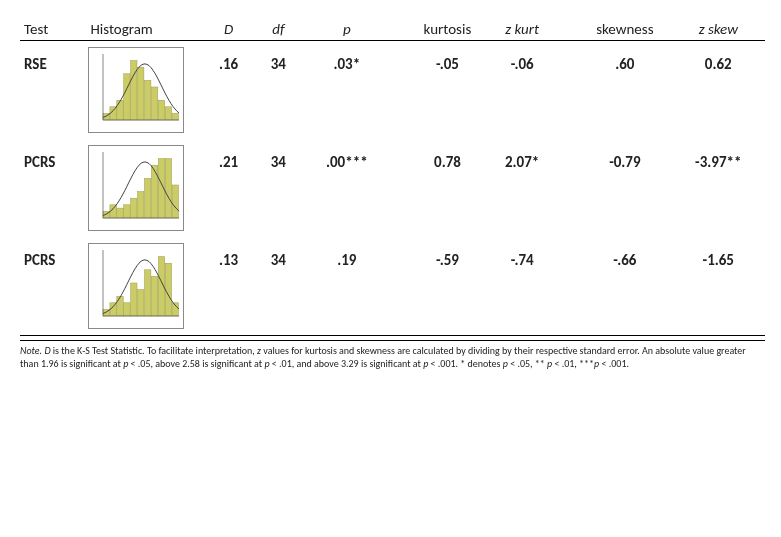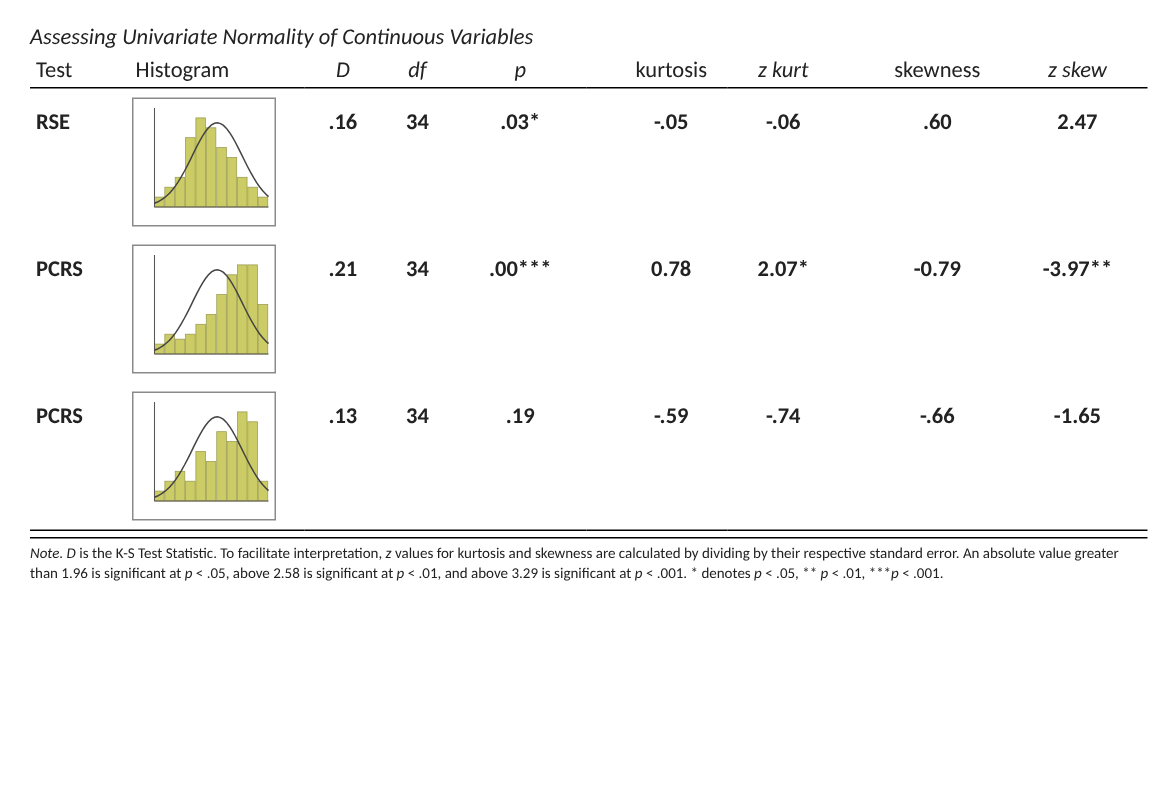--- a/index.html
+++ b/index.html
@@ -60,21 +60,20 @@
   col.c-zk   { width: 72px; }
   col.c-gap2 { width: 18px; }
   col.c-skew { width: 90px; }
   col.c-zs   { width: 90px; }
   td.valmid { vertical-align: top; padding-top: 14px; font-weight: bold; }
 </style>
 </head>
 <body>
 
 <div class="title-block">
-  <div class="title-sub">Assessing Univariate Normality of Continuous Variables</div>
 </div>
 
 <table>
   <colgroup>
     <col class="c-test">
       <col class="c-hist">
     <col class="c-d">
       <col class="c-df">
       <col class="c-p">
     <col class="c-gap1">
@@ -123,21 +122,21 @@
           </div>
         </td>
         <td class="valmid">.16</td>
         <td class="valmid">34</td>
         <td class="valmid">.03*</td>
         <td></td>
         <td class="valmid">-.05</td>
         <td class="valmid">-.06</td>
         <td></td>
         <td class="valmid">.60</td>
-        <td class="valmid">2.47</td>
+        <td class="valmid">0.62</td>
       </tr>
       <tr>
         <td class="left valmid">PCRS</td>
         <td class="hist-cell">
           <div class="hist-wrap">
             <svg class="hist-svg" viewBox="0 0 94 84">
               <rect x="14.0" y="65.4" width="6.4" height="6.6" fill="#cccc66" stroke="#9a9a50" stroke-width="0.5"></rect>
               <rect x="20.9" y="58.8" width="6.4" height="13.2" fill="#cccc66" stroke="#9a9a50" stroke-width="0.5"></rect>
               <rect x="27.8" y="62.1" width="6.4" height="9.9" fill="#cccc66" stroke="#9a9a50" stroke-width="0.5"></rect>
               <rect x="34.7" y="58.8" width="6.4" height="13.2" fill="#cccc66" stroke="#9a9a50" stroke-width="0.5"></rect>

